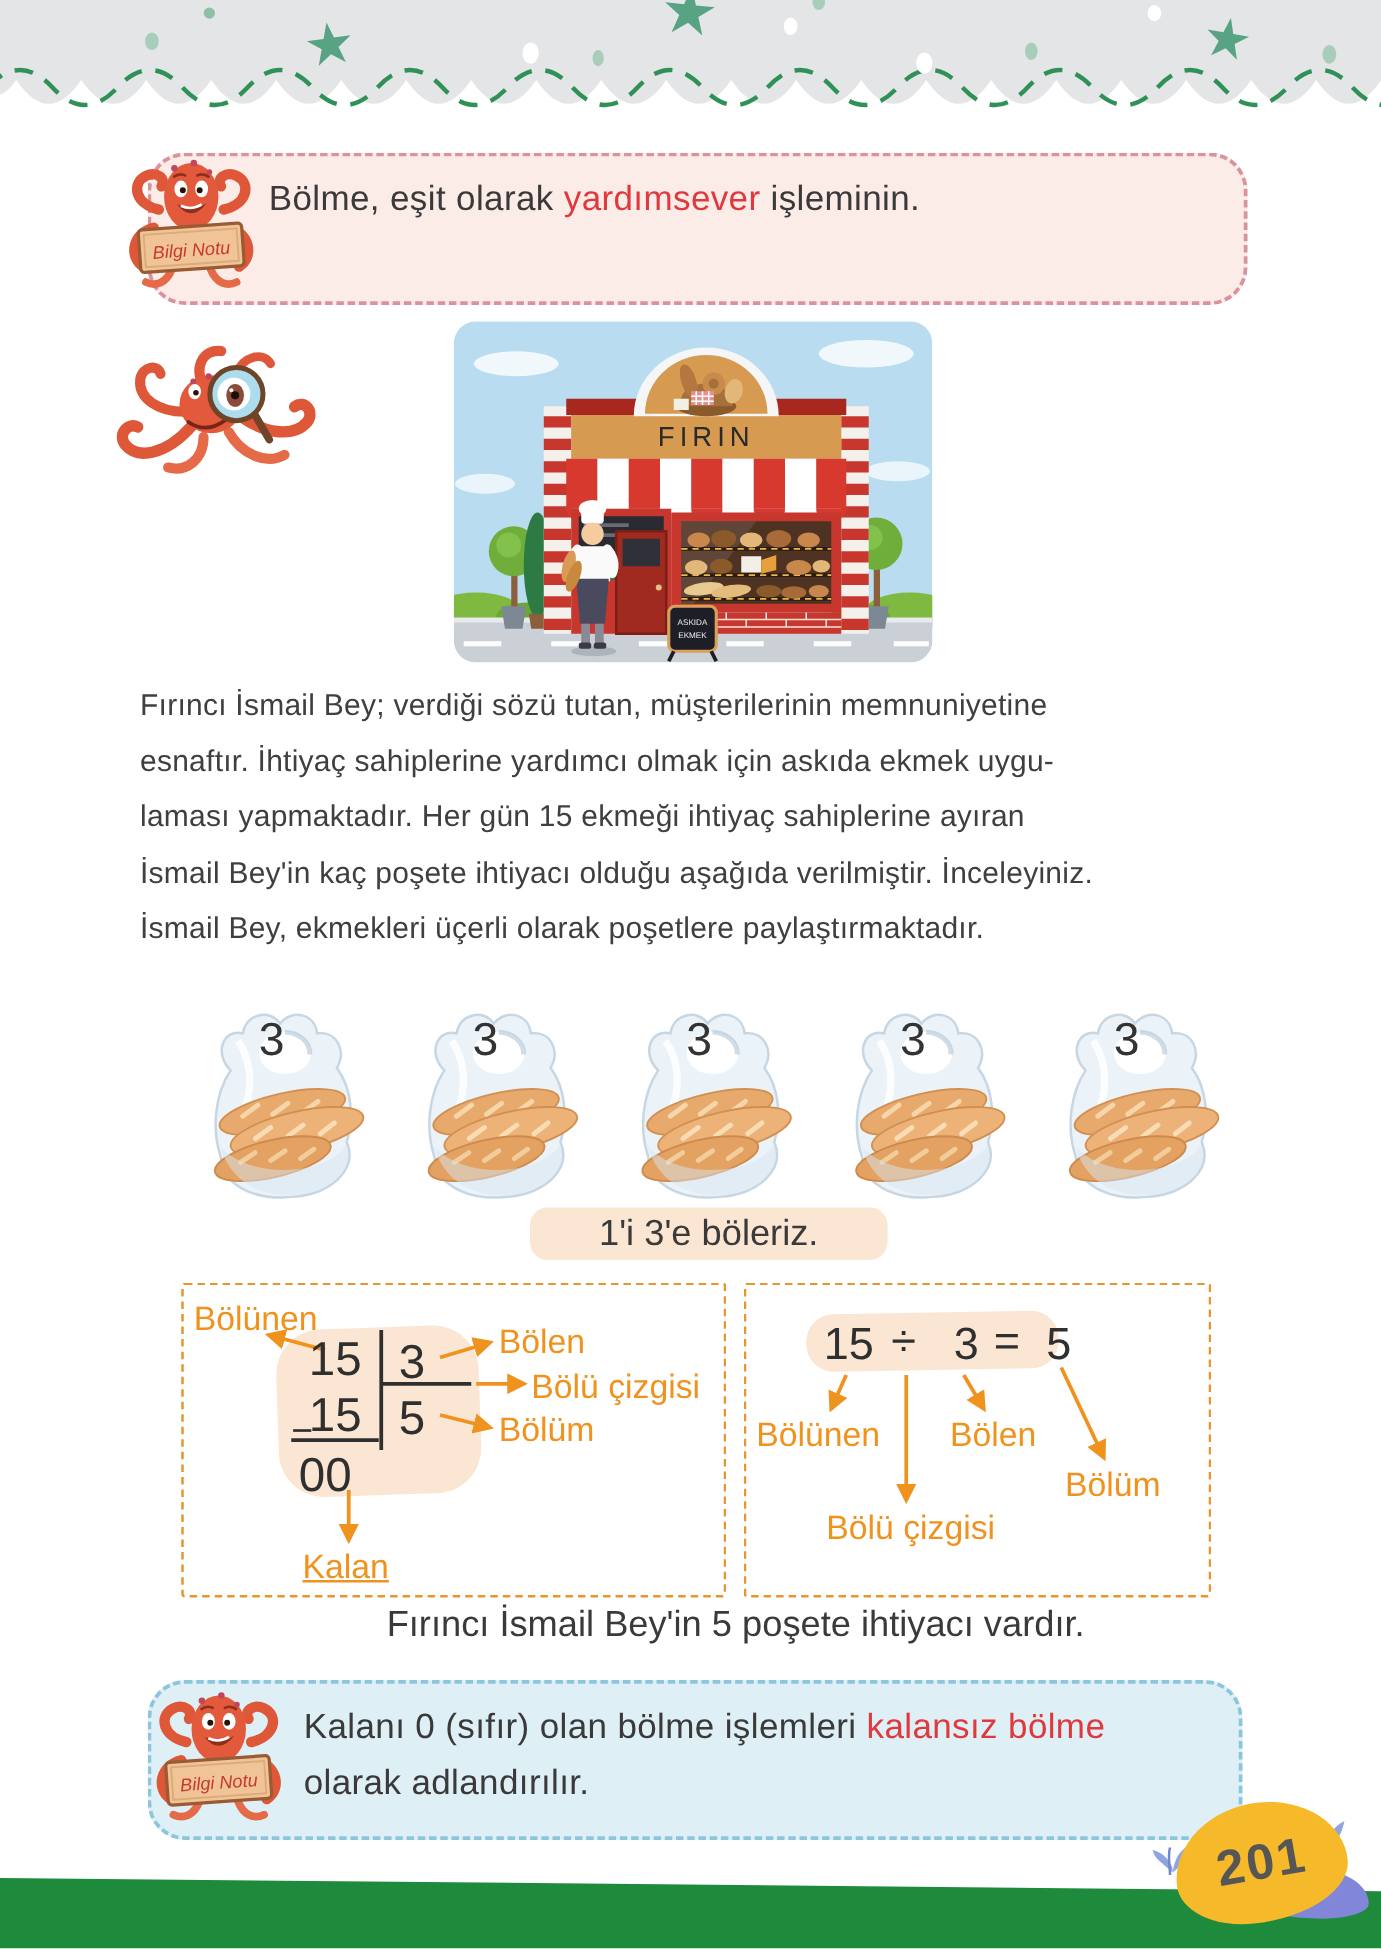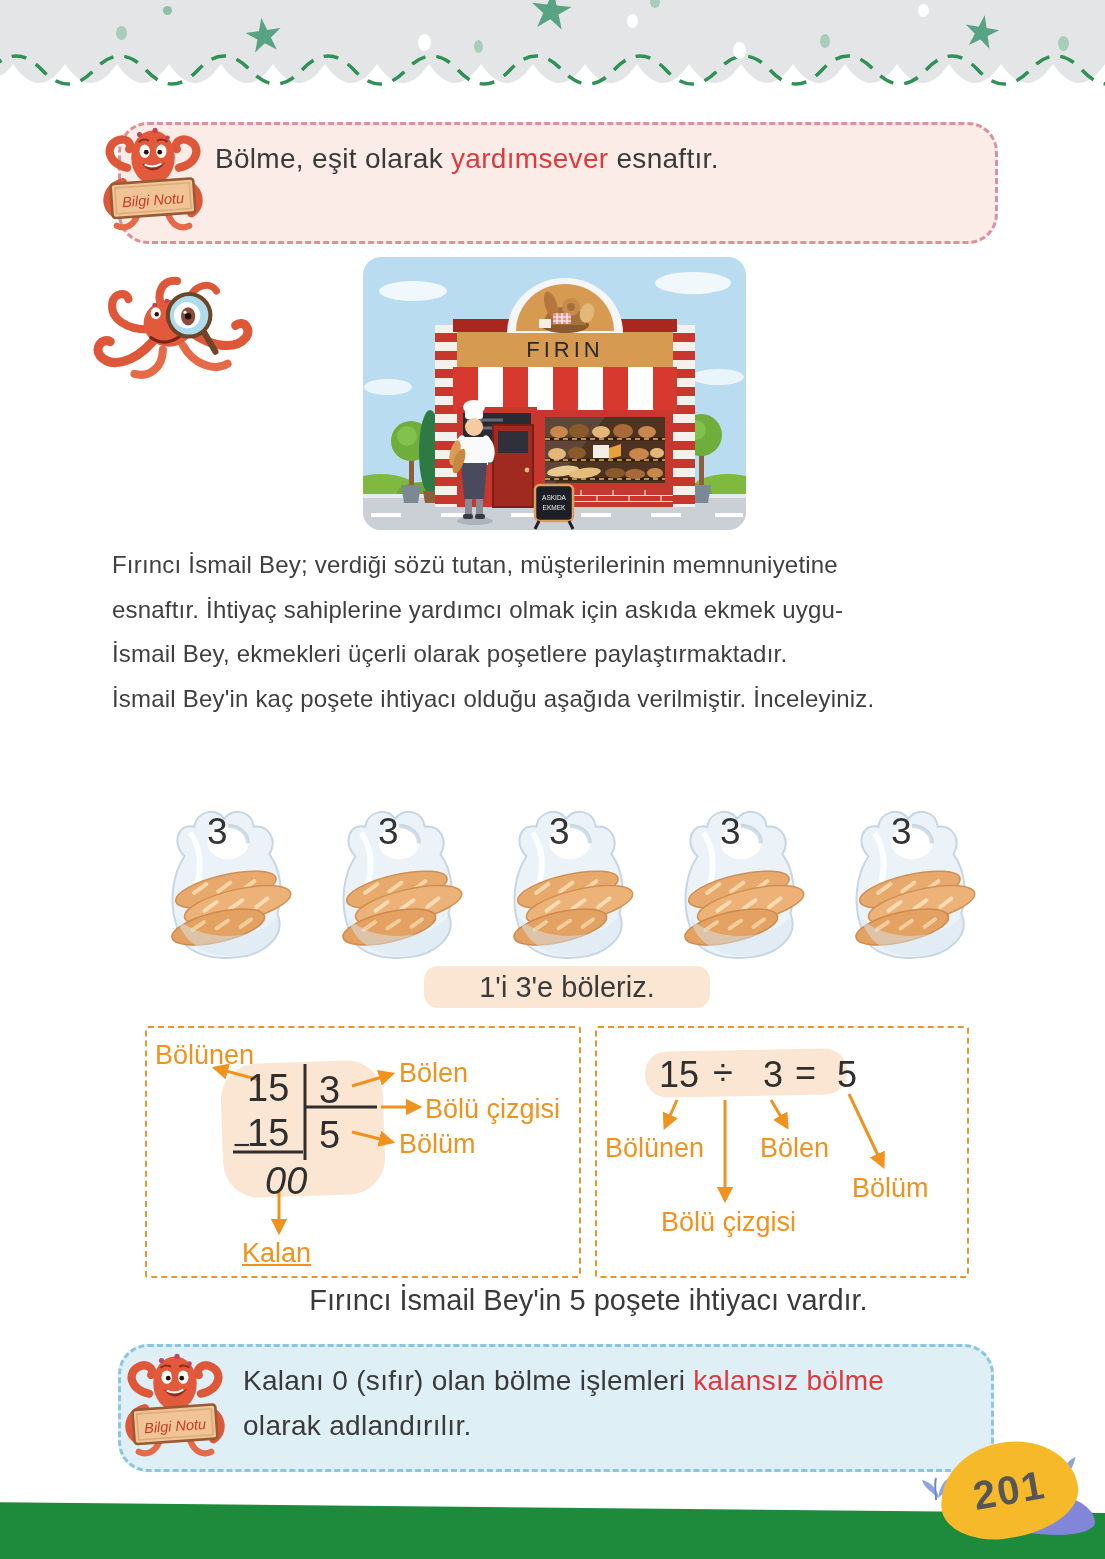--- a/index.html
+++ b/index.html
@@ -120,21 +120,21 @@
     <span class="hdr-dot" style="left:1058px;top:36px;width:11px;height:15px;background:#A9CDBB;"></span>
   </div>
 
   
   <div class="abs note note-pink" style="left:118px;top:122px;width:874px;height:116px;"></div>
   <svg class="abs" style="left:96px;top:118px;" width="114" height="116" viewBox="0 0 110 112">
     <use href="#octo-badge"></use>
   </svg>
   <div class="abs note-text" style="left:215px;top:136px;width:770px;">
     <div>
-      <span>Bölme, eşit olarak </span><span class="red">yardımsever</span><span> esnaftır.</span>
+      <span>Bölme, eşit olarak </span><span class="red">yardımsever</span><span> işleminin.</span>
     </div>
   </div>
 
   
   <svg class="abs" style="left:92px;top:270px;" width="172" height="128" viewBox="0 0 170 125">
     <path d="M60,70 C40,92 18,96 8,84 C2,76 10,66 18,70" fill="none" stroke="#DE5738" stroke-width="9" stroke-linecap="round"></path>
     <path d="M55,58 C35,58 18,48 20,32 C22,22 34,20 36,28" fill="none" stroke="#DE5738" stroke-width="8" stroke-linecap="round"></path>
     <path d="M70,38 C62,22 70,8 84,10" fill="none" stroke="#DE5738" stroke-width="8" stroke-linecap="round"></path>
     <path d="M96,28 C101,14 117,10 123,20" fill="none" stroke="#DE5738" stroke-width="7" stroke-linecap="round"></path>
     <path d="M100,62 C120,76 142,78 152,66 C158,58 150,48 142,54" fill="none" stroke="#DE5738" stroke-width="9" stroke-linecap="round"></path>
@@ -347,22 +347,23 @@
           </g>
         <rect x="176" y="62" width="12" height="9" fill="#F3EFE7"></rect>
       </g>
     </svg>
   </div>
 
   
   <div class="abs para" style="left:112px;top:543px;width:895px;">
     <div>Fırıncı İsmail Bey; verdiği sözü tutan, müşterilerinin memnuniyetine</div>
     <div>esnaftır. İhtiyaç sahiplerine yardımcı olmak için askıda ekmek uygu-</div>
+    <div>laması yapmaktadır. Her gün 15 ekmeği ihtiyaç sahiplerine ayıran</div>
+    <div>İsmail Bey'in kaç poşete ihtiyacı olduğu aşağıda verilmiştir. İnceleyiniz.</div>
     <div>İsmail Bey, ekmekleri üçerli olarak poşetlere paylaştırmaktadır.</div>
-    <div>İsmail Bey'in kaç poşete ihtiyacı olduğu aşağıda verilmiştir. İnceleyiniz.</div>
   </div>
 
   
   <div class="abs bag" style="left:143px;top:797px;">
     <svg width="168" height="172" viewBox="0 0 170 170">
         <use href="#bag-shape"></use>
       </svg>
     <span class="bag-num">3</span>
   </div>
   <div class="abs bag" style="left:314px;top:797px;">
@@ -409,21 +410,21 @@
       <line x1="205" y1="58" x2="245" y2="46" stroke="#F0921E" stroke-width="3" marker-end="url(#ah1)"></line>
       <line x1="234" y1="79" x2="272" y2="79" stroke="#F0921E" stroke-width="3" marker-end="url(#ah1)"></line>
       <line x1="205" y1="104" x2="245" y2="114" stroke="#F0921E" stroke-width="3" marker-end="url(#ah1)"></line>
       <line x1="132" y1="164" x2="132" y2="204" stroke="#F0921E" stroke-width="3" marker-end="url(#ah1)"></line>
     </svg>
     <span class="dl-num" style="left:100px;top:41px;">15</span>
     <span class="dl-num" style="left:172px;top:43px;">3</span>
     <span class="dl-minus" style="left:86px;top:102px;">−</span>
     <span class="dl-num" style="left:100px;top:86px;">15</span>
     <span class="dl-num" style="left:172px;top:88px;">5</span>
-    <span class="dl-num" style="left:118px;top:134px;font-style:italic;">00</span>
+    <span class="dl-num" style="left:92px;top:134px;">00</span>
     <span class="dl-label" style="left:8px;top:12px;">Bölünen</span>
     <span class="dl-label" style="left:252px;top:30px;">Bölen</span>
     <span class="dl-label" style="left:278px;top:66px;">Bölü çizgisi</span>
     <span class="dl-label" style="left:252px;top:101px;">Bölüm</span>
     <span class="dl-label" style="left:95px;top:210px;text-decoration:underline;">Kalan</span>
   </div>
 
   
   <div class="abs divbox" style="left:595px;top:1026px;width:370px;height:248px;">
     <svg width="370" height="248" style="position:absolute;left:0;top:0">

